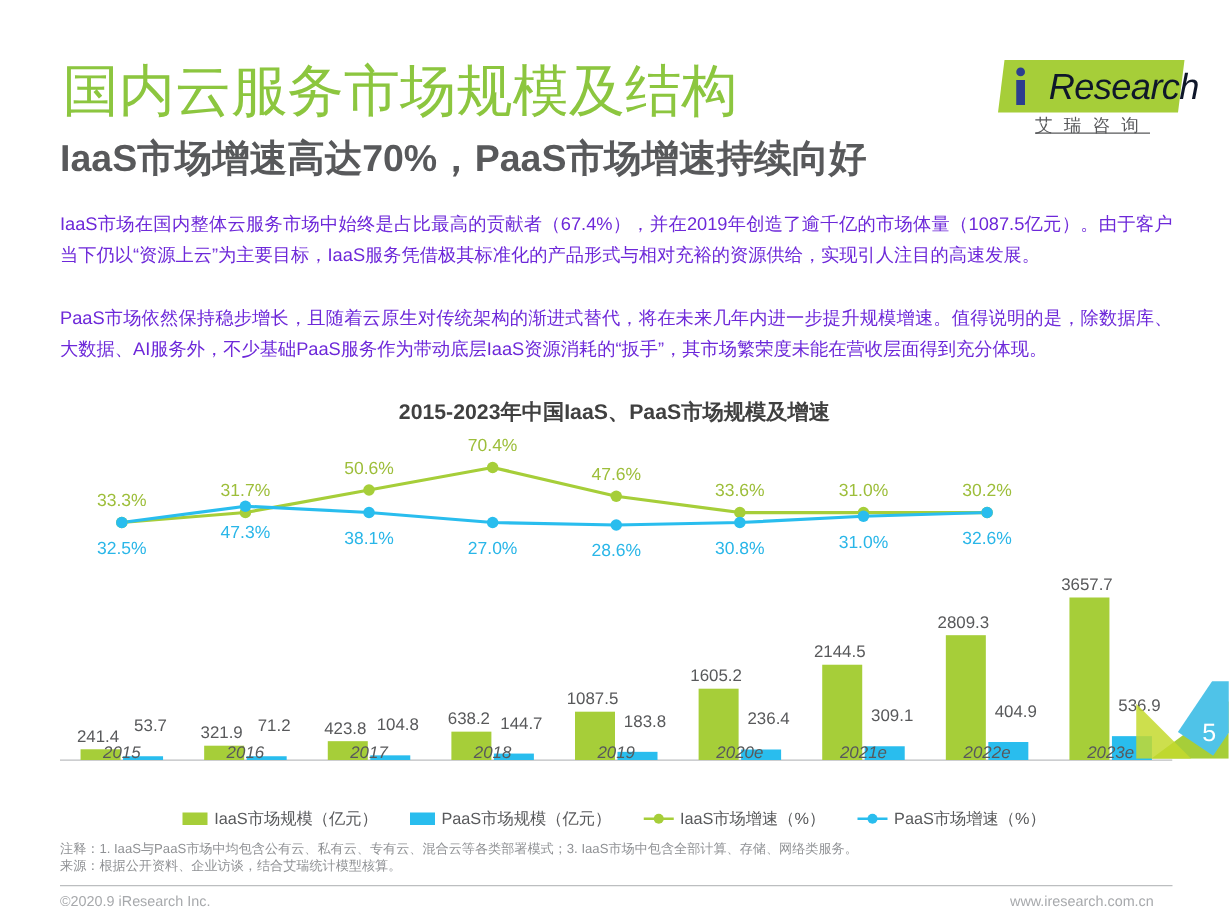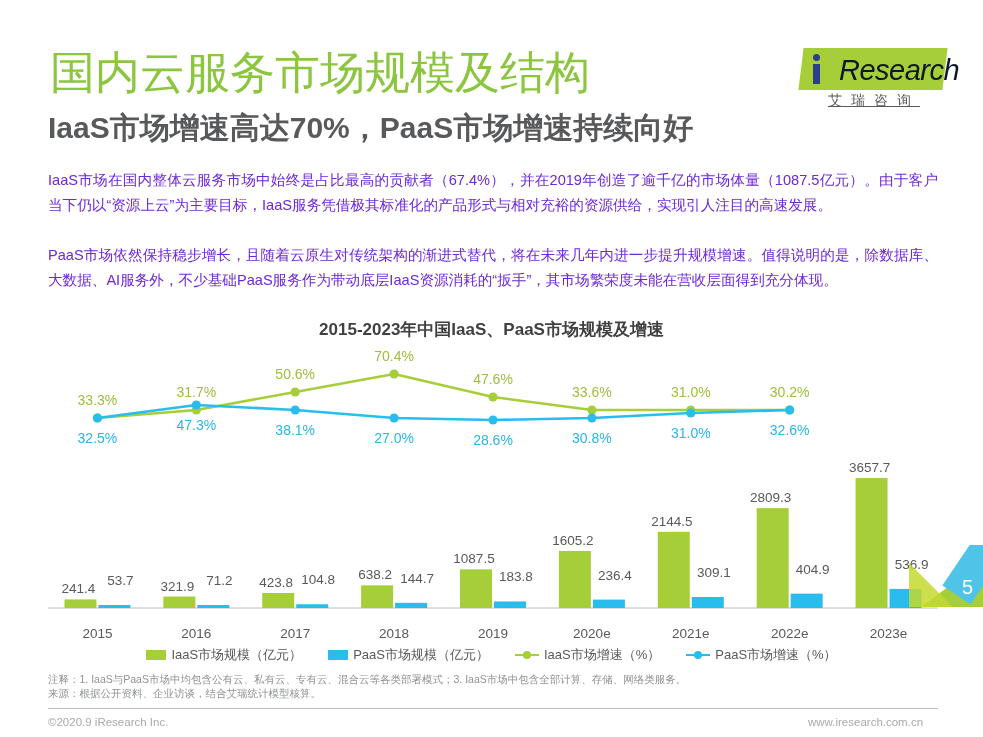--- a/index.html
+++ b/index.html
@@ -66,21 +66,21 @@
   #para2{top:243px;}
 
   
   .chart-title{
     position:absolute;left:0;top:318px;width:983px;
     text-align:center;font-size:17px;font-weight:700;color:#404040;
   }
   .chart{position:absolute;left:48px;top:350px;width:890px;height:265px;}
   svg.plot{position:absolute;left:0;top:0;}
 
-  .axis-labels{position:absolute;left:48px;top:626px;width:890px;height:20px;}
+  .axis-labels{position:absolute;left:48px;top:594px;width:890px;height:20px;font-style:italic;}
   .axis-tick{
     position:absolute;top:0;width:80px;text-align:center;
     font-size:13.5px;color:#58595B;
   }
 
   
   .legend{
     position:absolute;left:0;top:645px;width:983px;height:20px;
     display:flex;justify-content:center;align-items:center;gap:26px;
     font-size:13px;color:#58595B;

